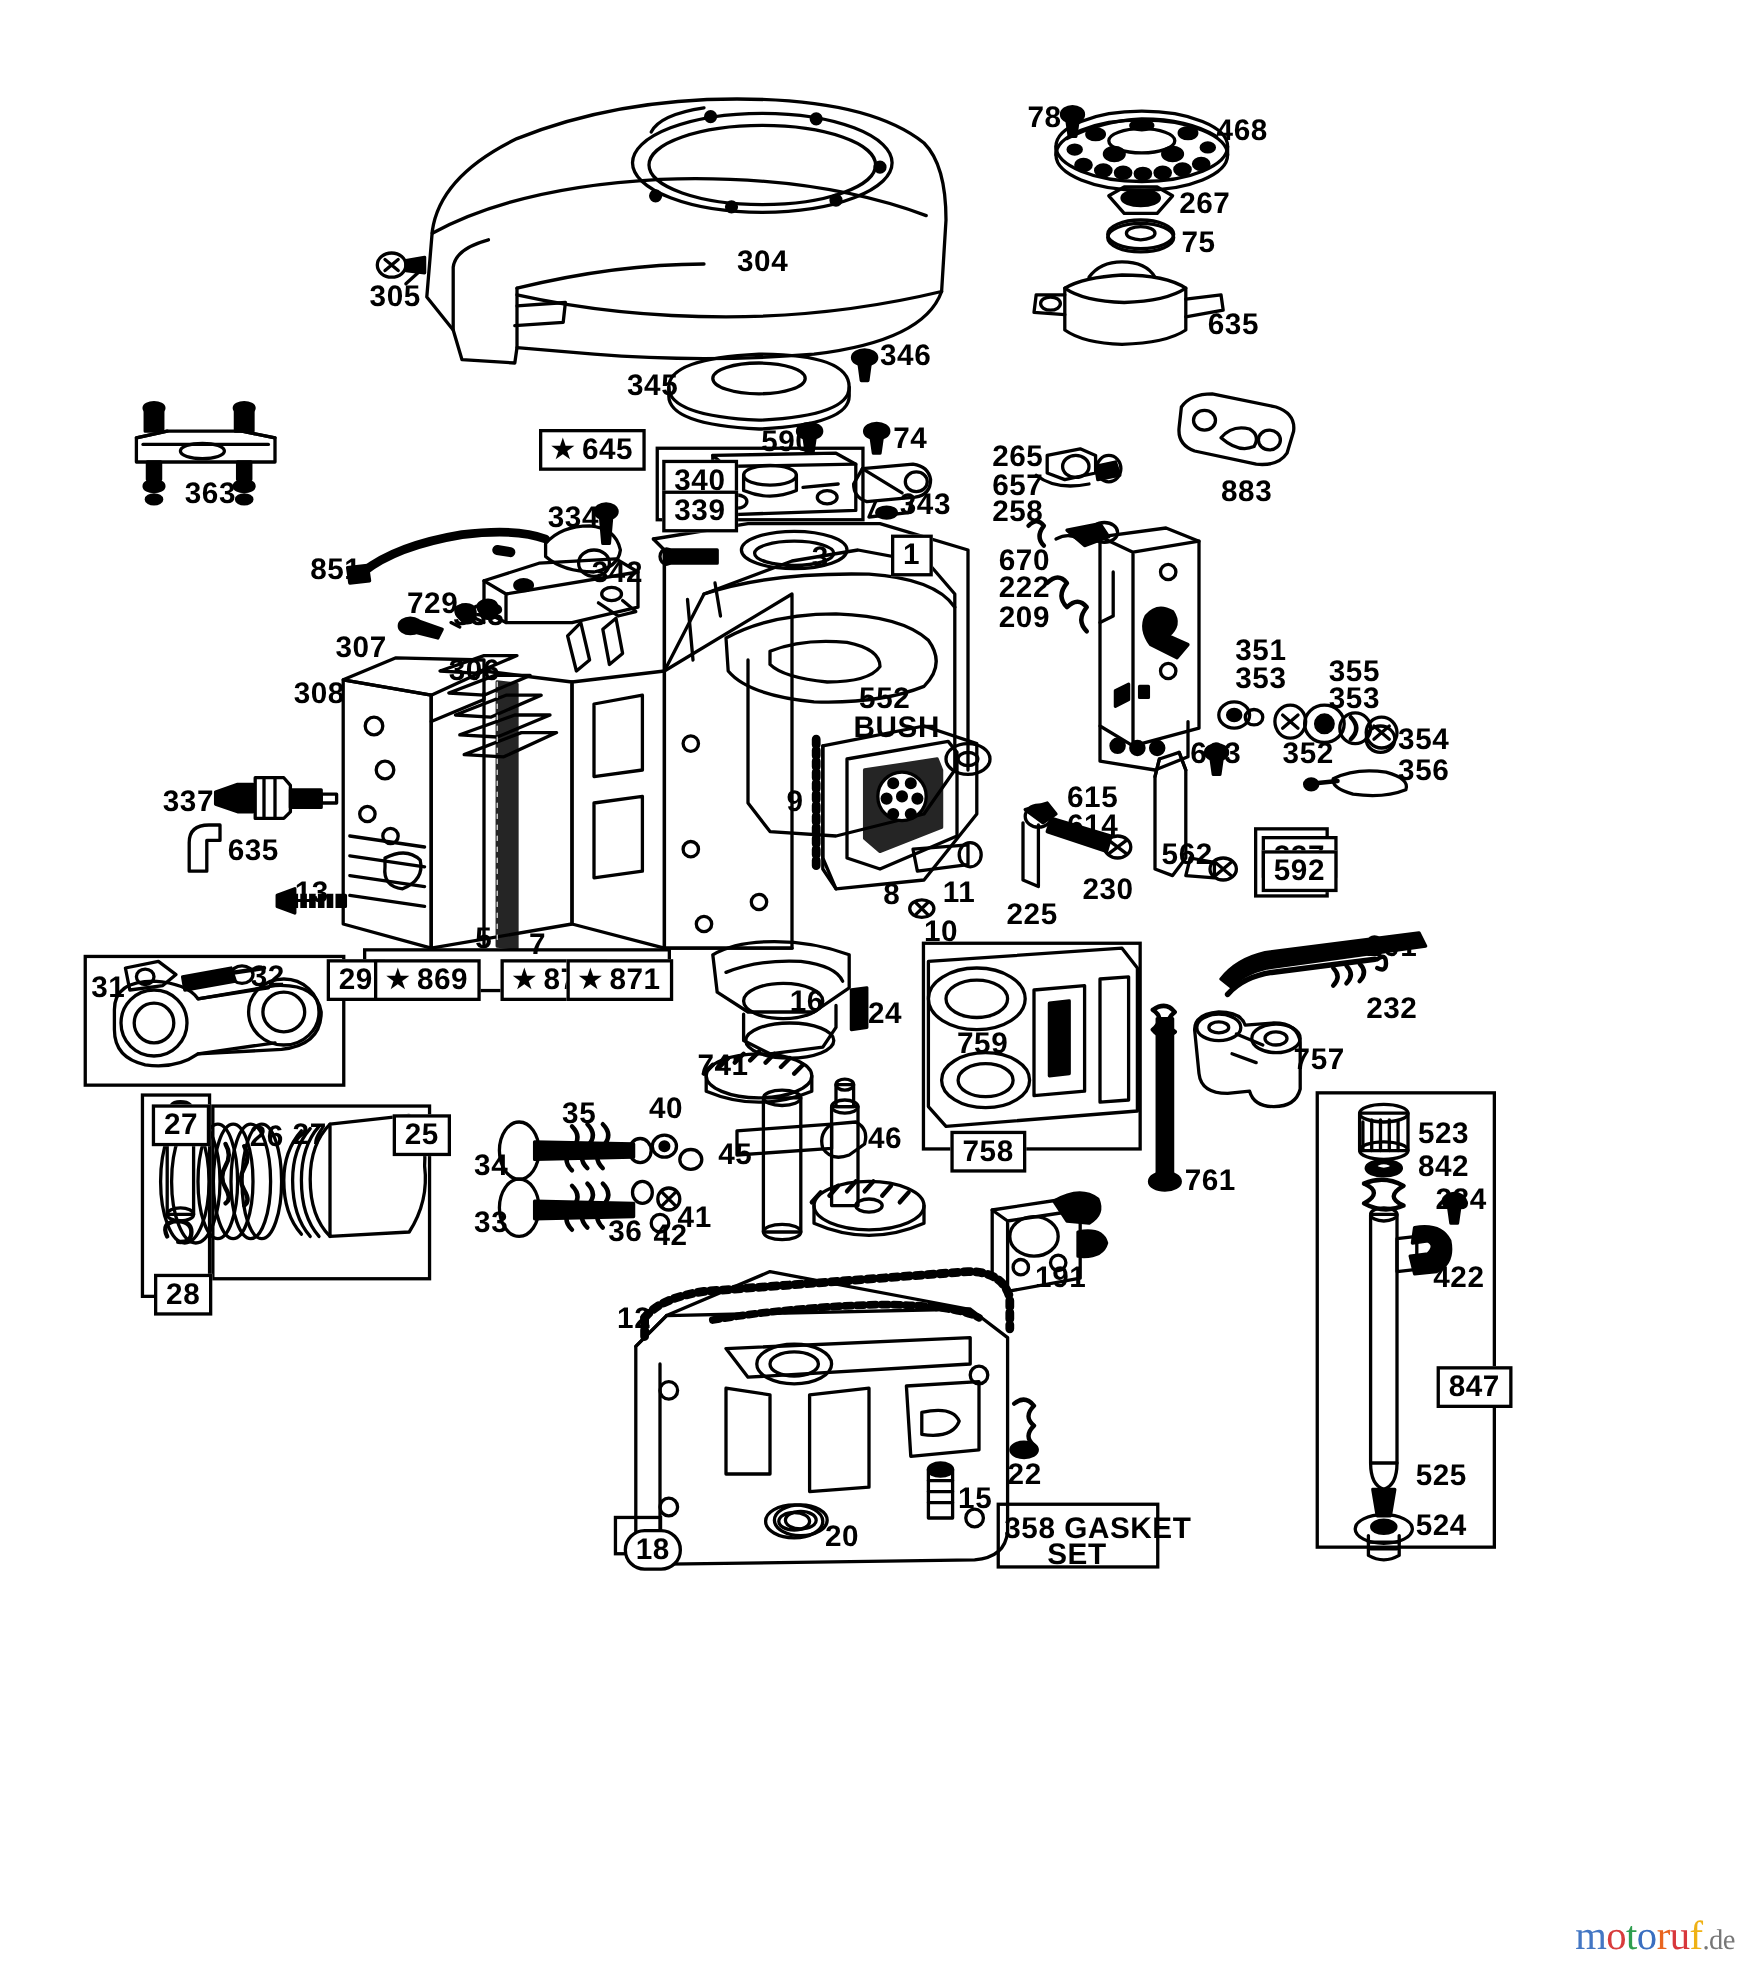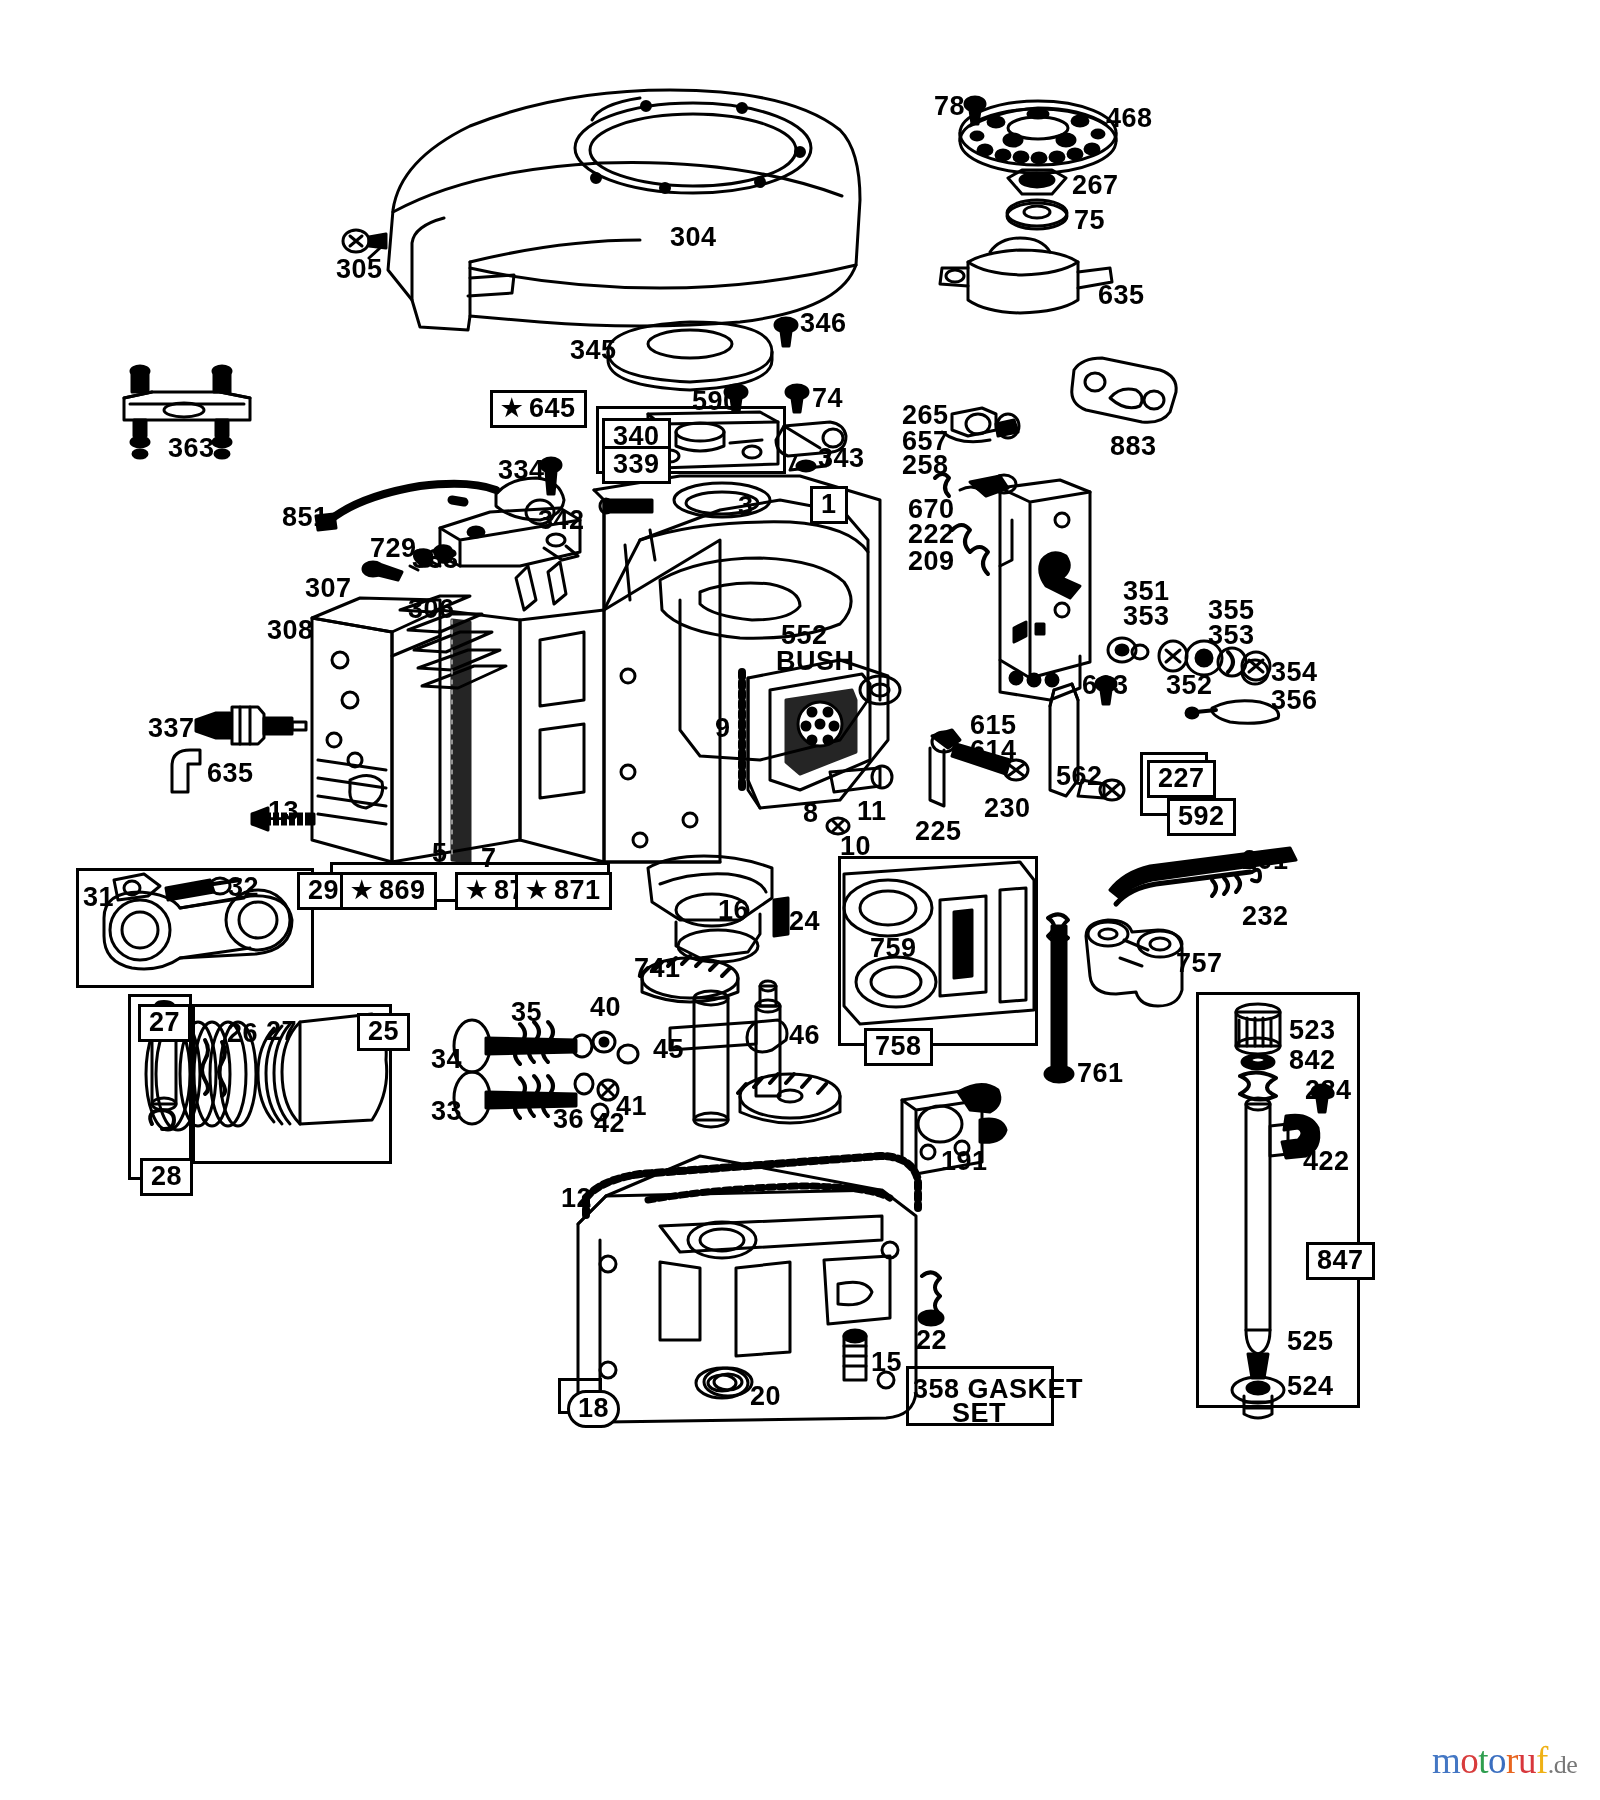--- a/index.html
+++ b/index.html
@@ -709,21 +709,21 @@
       <div class="lbl" style="left: 781px; top: 622px;">552</div>
       <div class="lbl" style="left: 776px; top: 648px;">BUSH</div>
       <div class="lbl" style="left: 148px; top: 715px;">337</div>
       <div class="lbl" style="left: 207px; top: 760px;">635</div>
       <div class="lbl" style="left: 268px; top: 798px;">13</div>
       <div class="lbl" style="left: 715px; top: 715px;">9</div>
       <div class="lbl" style="left: 970px; top: 712px;">615</div>
       <div class="lbl" style="left: 970px; top: 737px;">614</div>
       <div class="lbl" style="left: 1056px; top: 763px;">562</div>
       <div class="lbl bx" style="left: 1147px; top: 760px;">227</div>
-      <div class="lbl bx" style="left: 1147px; top: 798px; margin-left: 20px;">592</div>
+      <div class="lbl bx" style="left: 1147px; top: 773px;">592</div>
       <div class="lbl" style="left: 984px; top: 795px;">230</div>
       <div class="lbl" style="left: 915px; top: 818px;">225</div>
       <div class="lbl" style="left: 803px; top: 800px;">8</div>
       <div class="lbl" style="left: 857px; top: 798px;">11</div>
       <div class="lbl" style="left: 840px; top: 833px;">10</div>
       <div class="lbl" style="left: 432px; top: 840px;">5</div>
       <div class="lbl" style="left: 481px; top: 845px;">7</div>
       <div class="lbl bx" style="left: 297px; top: 872px;">29</div>
       <div class="lbl bx star" style="left: 340px; top: 872px;">869</div>
       <div class="lbl bx star" style="left: 455px; top: 872px;">870</div>

